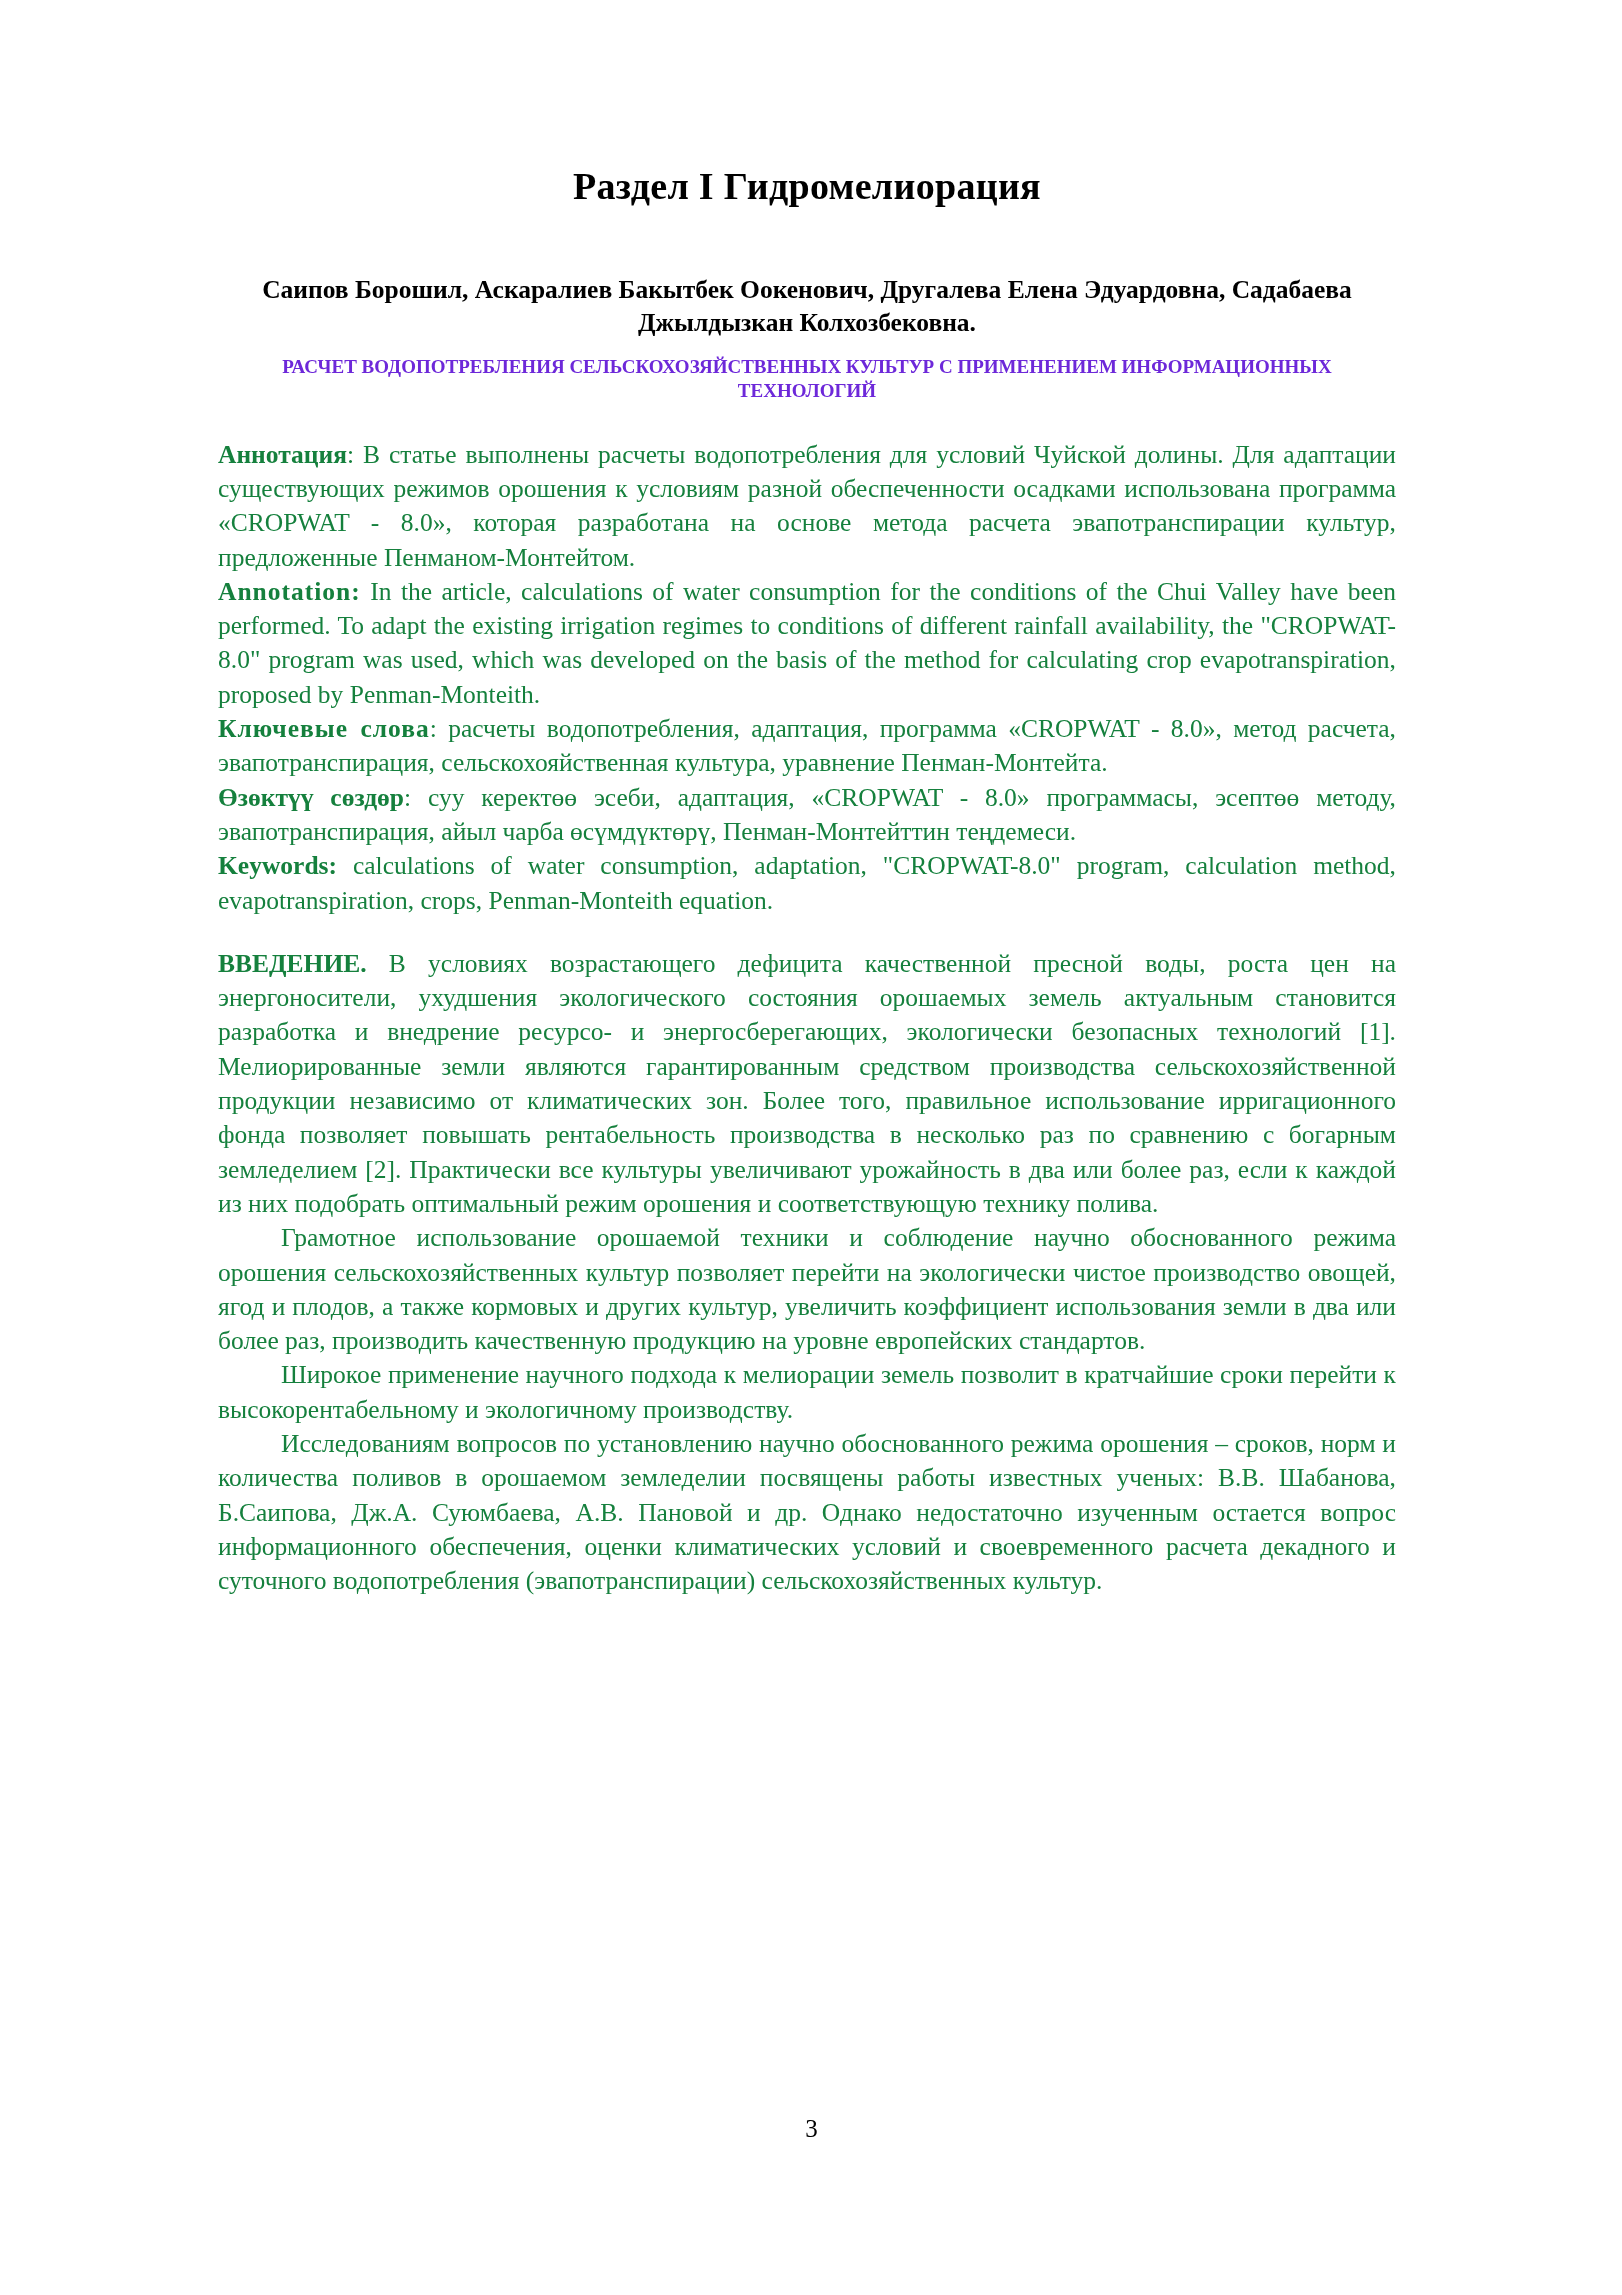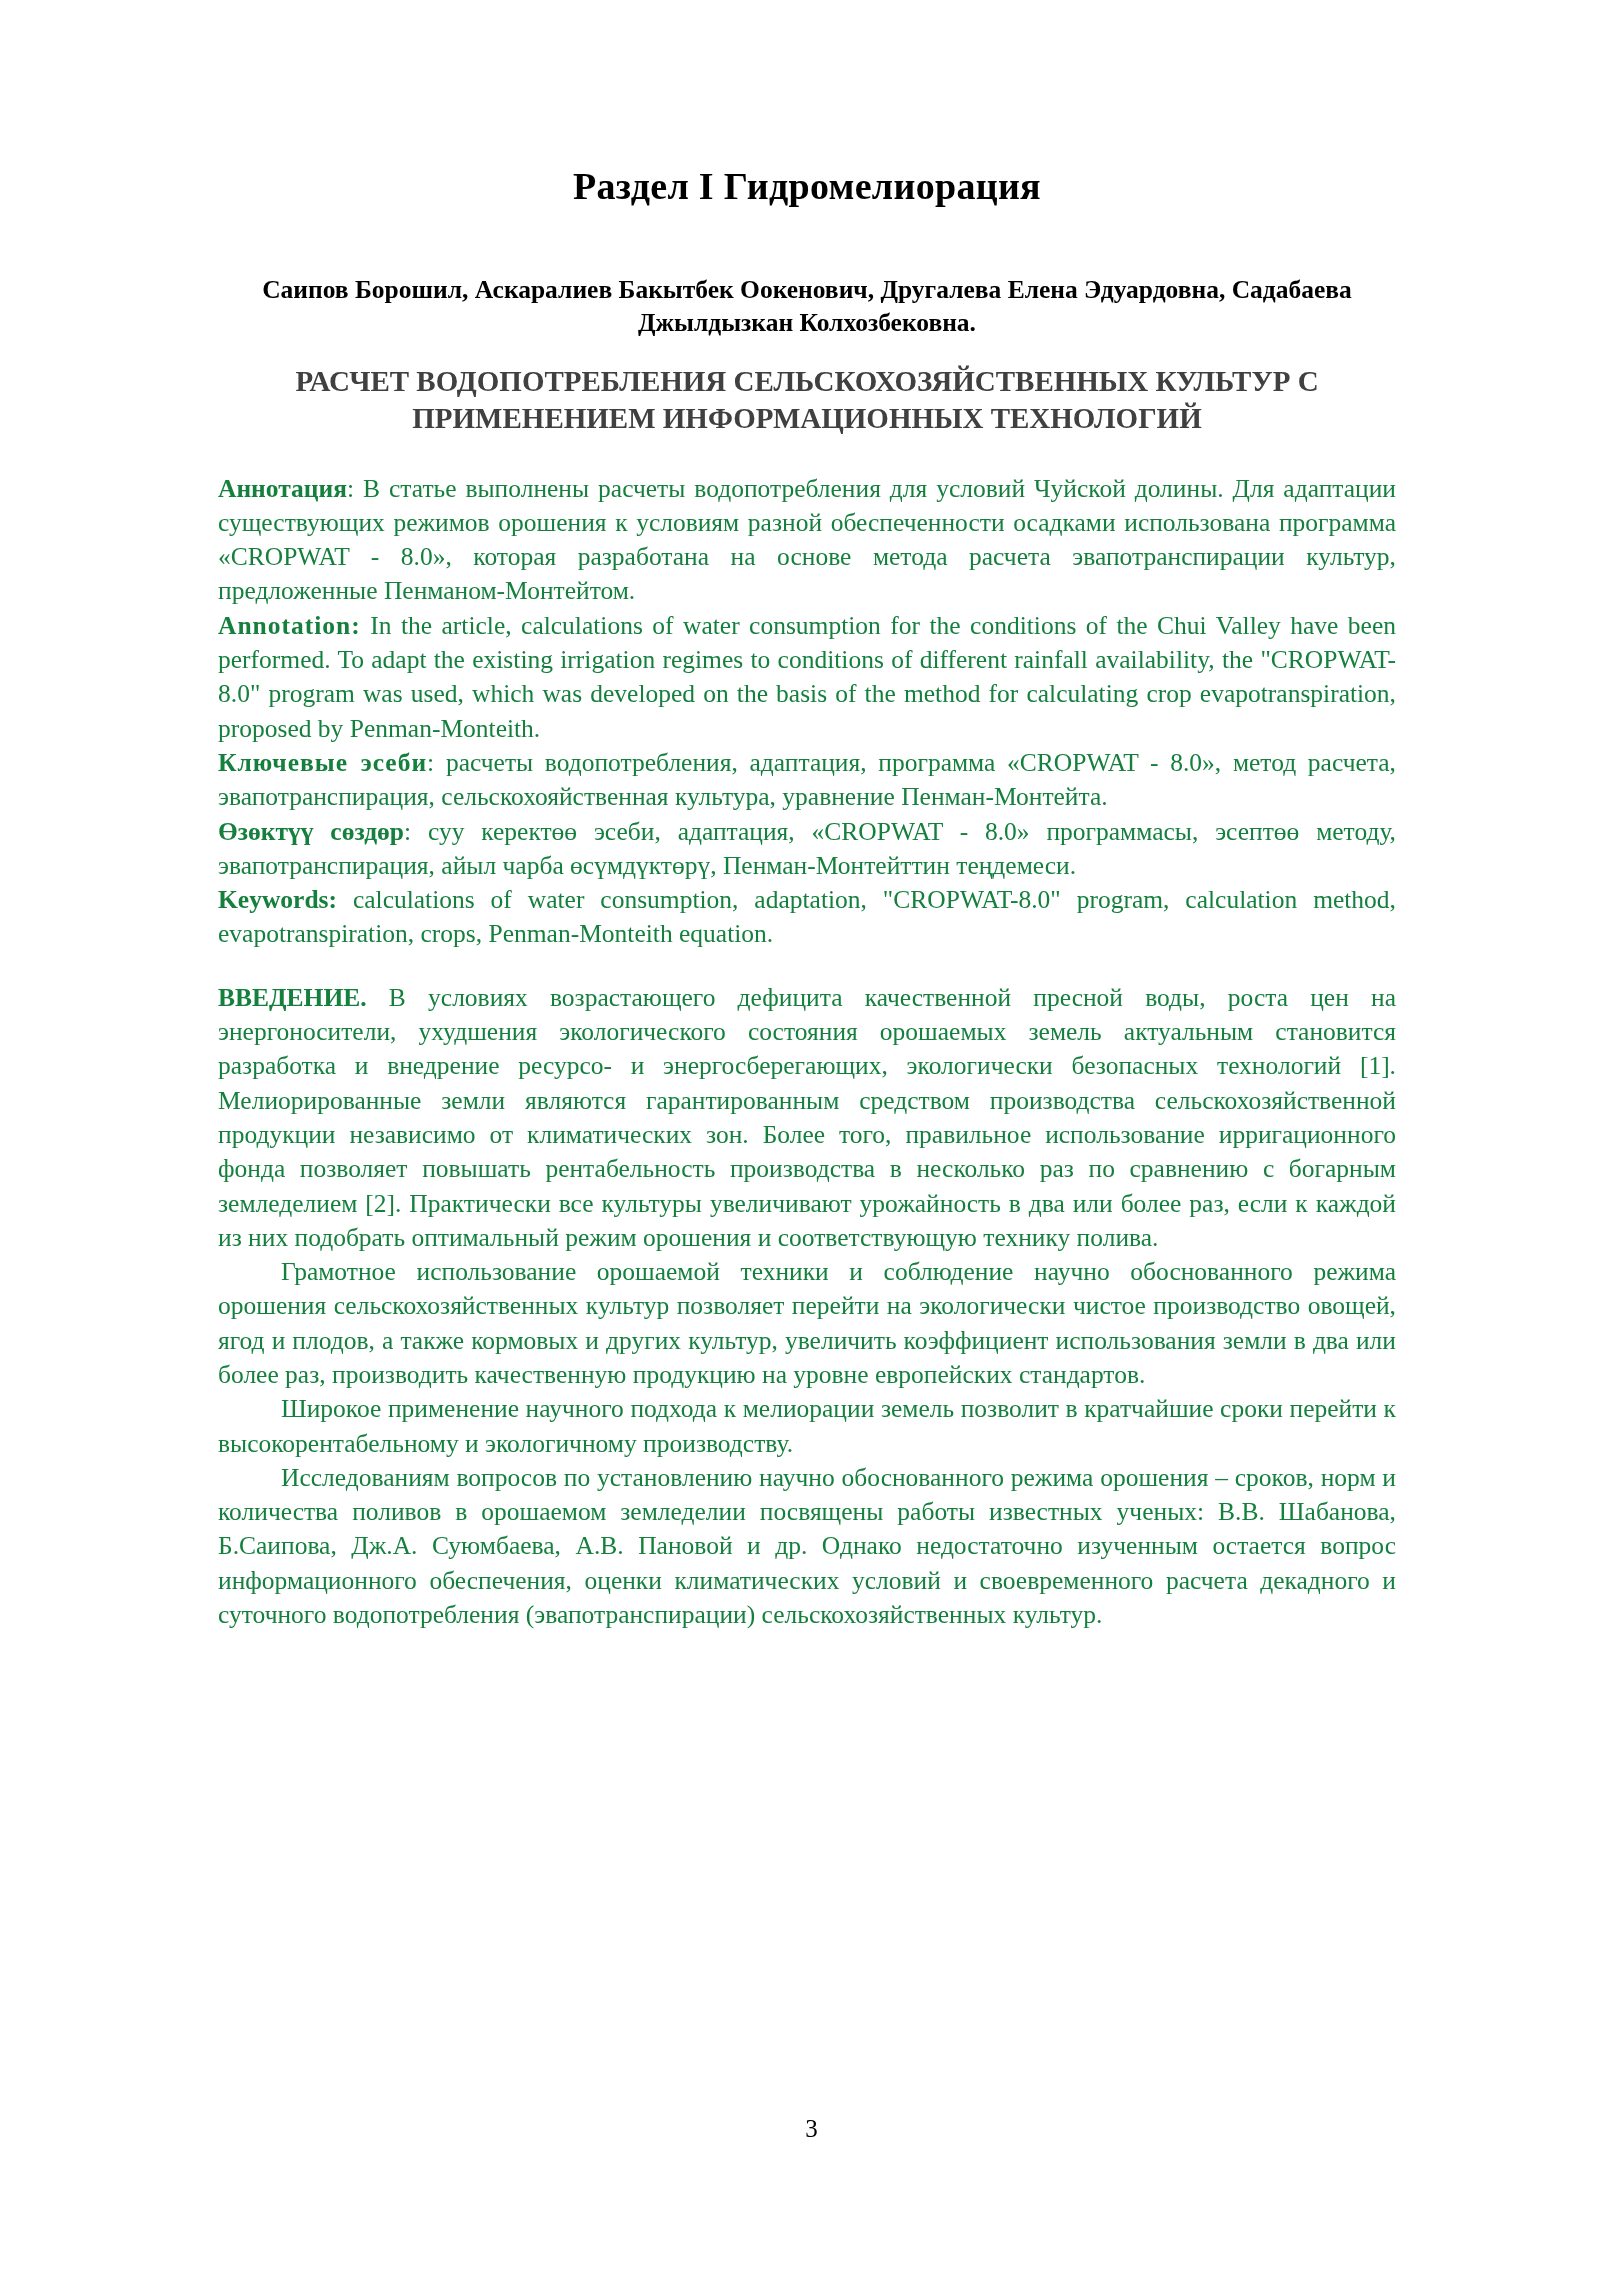--- a/index.html
+++ b/index.html
@@ -44,26 +44,26 @@
   .affiliation {
     font-family: "Liberation Serif", "DejaVu Serif", serif;
     font-size: 25px;
     font-style: italic;
     text-align: center;
     margin-top: 3.9px;
     color: #000;
   }
   .paper-title {
     font-family: "Liberation Serif", "DejaVu Serif", serif;
-    font-size: 29px;
+    font-size: 19px;
     font-weight: bold;
     text-align: center;
     line-height: 1.28;
     letter-spacing: 0px;
-    color: #404040;
+    color: #6d28d9;
   }
   .abstract-block {
     margin-top: 34px;
   }
   p.body-par {
     font-family: "Liberation Serif", "DejaVu Serif", serif;
     font-size: 25.5px;
     line-height: 1.345;
     text-align: justify;
     text-justify: inter-word;
@@ -108,21 +108,21 @@
 
 
     <h2 class="paper-title">РАСЧЕТ ВОДОПОТРЕБЛЕНИЯ СЕЛЬСКОХОЗЯЙСТВЕННЫХ КУЛЬТУР С ПРИМЕНЕНИЕМ ИНФОРМАЦИОННЫХ ТЕХНОЛОГИЙ</h2>
 
     <div class="abstract-block">
 
       <p class="body-par"><span class="lbl-b">Аннотация</span><span>: В статье выполнены расчеты водопотребления для условий Чуйской долины. Для адаптации существующих режимов орошения к условиям разной обеспеченности осадками использована программа «CROPWAT - 8.0», которая разработана на основе метода расчета эвапотранспирации культур, предложенные Пенманом-Монтейтом.</span></p>
 
       <p class="body-par"><span class="lbl-b-sp">Annotation:</span><span> In the article, calculations of water consumption for the conditions of the Chui Valley have been performed. To adapt the existing irrigation regimes to conditions of different rainfall availability, the "CROPWAT-8.0" program was used, which was developed on the basis of the method for calculating crop evapotranspiration, proposed by Penman-Monteith.</span></p>
 
-      <p class="body-par"><span class="lbl-b-sp">Ключевые эсеби</span><span>: расчеты водопотребления, адаптация, программа «CROPWAT - 8.0», метод расчета, эвапотранспирация, сельскохояйственная культура, уравнение Пенман-Монтейта.</span></p>
+      <p class="body-par"><span class="lbl-b-sp">Ключевые слова</span><span>: расчеты водопотребления, адаптация, программа «CROPWAT - 8.0», метод расчета, эвапотранспирация, сельскохояйственная культура, уравнение Пенман-Монтейта.</span></p>
 
       <p class="body-par"><span class="lbl-b">Өзөктүү сөздөр</span><span>: суу керектөө эсеби, адаптация, «CROPWAT - 8.0» программасы, эсептөө методу, эвапотранспирация, айыл чарба өсүмдүктөрү, Пенман-Монтейттин теңдемеси.</span></p>
 
       <p class="body-par"><span class="lbl-b">Keywords:</span><span> calculations of water consumption, adaptation, "CROPWAT-8.0" program, calculation method, evapotranspiration, crops, Penman-Monteith equation.</span></p>
 
     </div>
 
     <div class="intro-block">
 
       <p class="body-par"><span class="lbl-b">ВВЕДЕНИЕ.</span><span> В условиях возрастающего дефицита качественной пресной воды, роста цен на энергоносители, ухудшения экологического состояния орошаемых земель актуальным становится разработка и внедрение ресурсо- и энергосберегающих, экологически безопасных технологий [1]. Мелиорированные земли являются гарантированным средством производства сельскохозяйственной продукции независимо от климатических зон. Более того, правильное использование ирригационного фонда позволяет повышать рентабельность производства в несколько раз по сравнению с богарным земледелием [2]. Практически все культуры увеличивают урожайность в два или более раз, если к каждой из них подобрать оптимальный режим орошения и соответствующую технику полива.</span></p>

